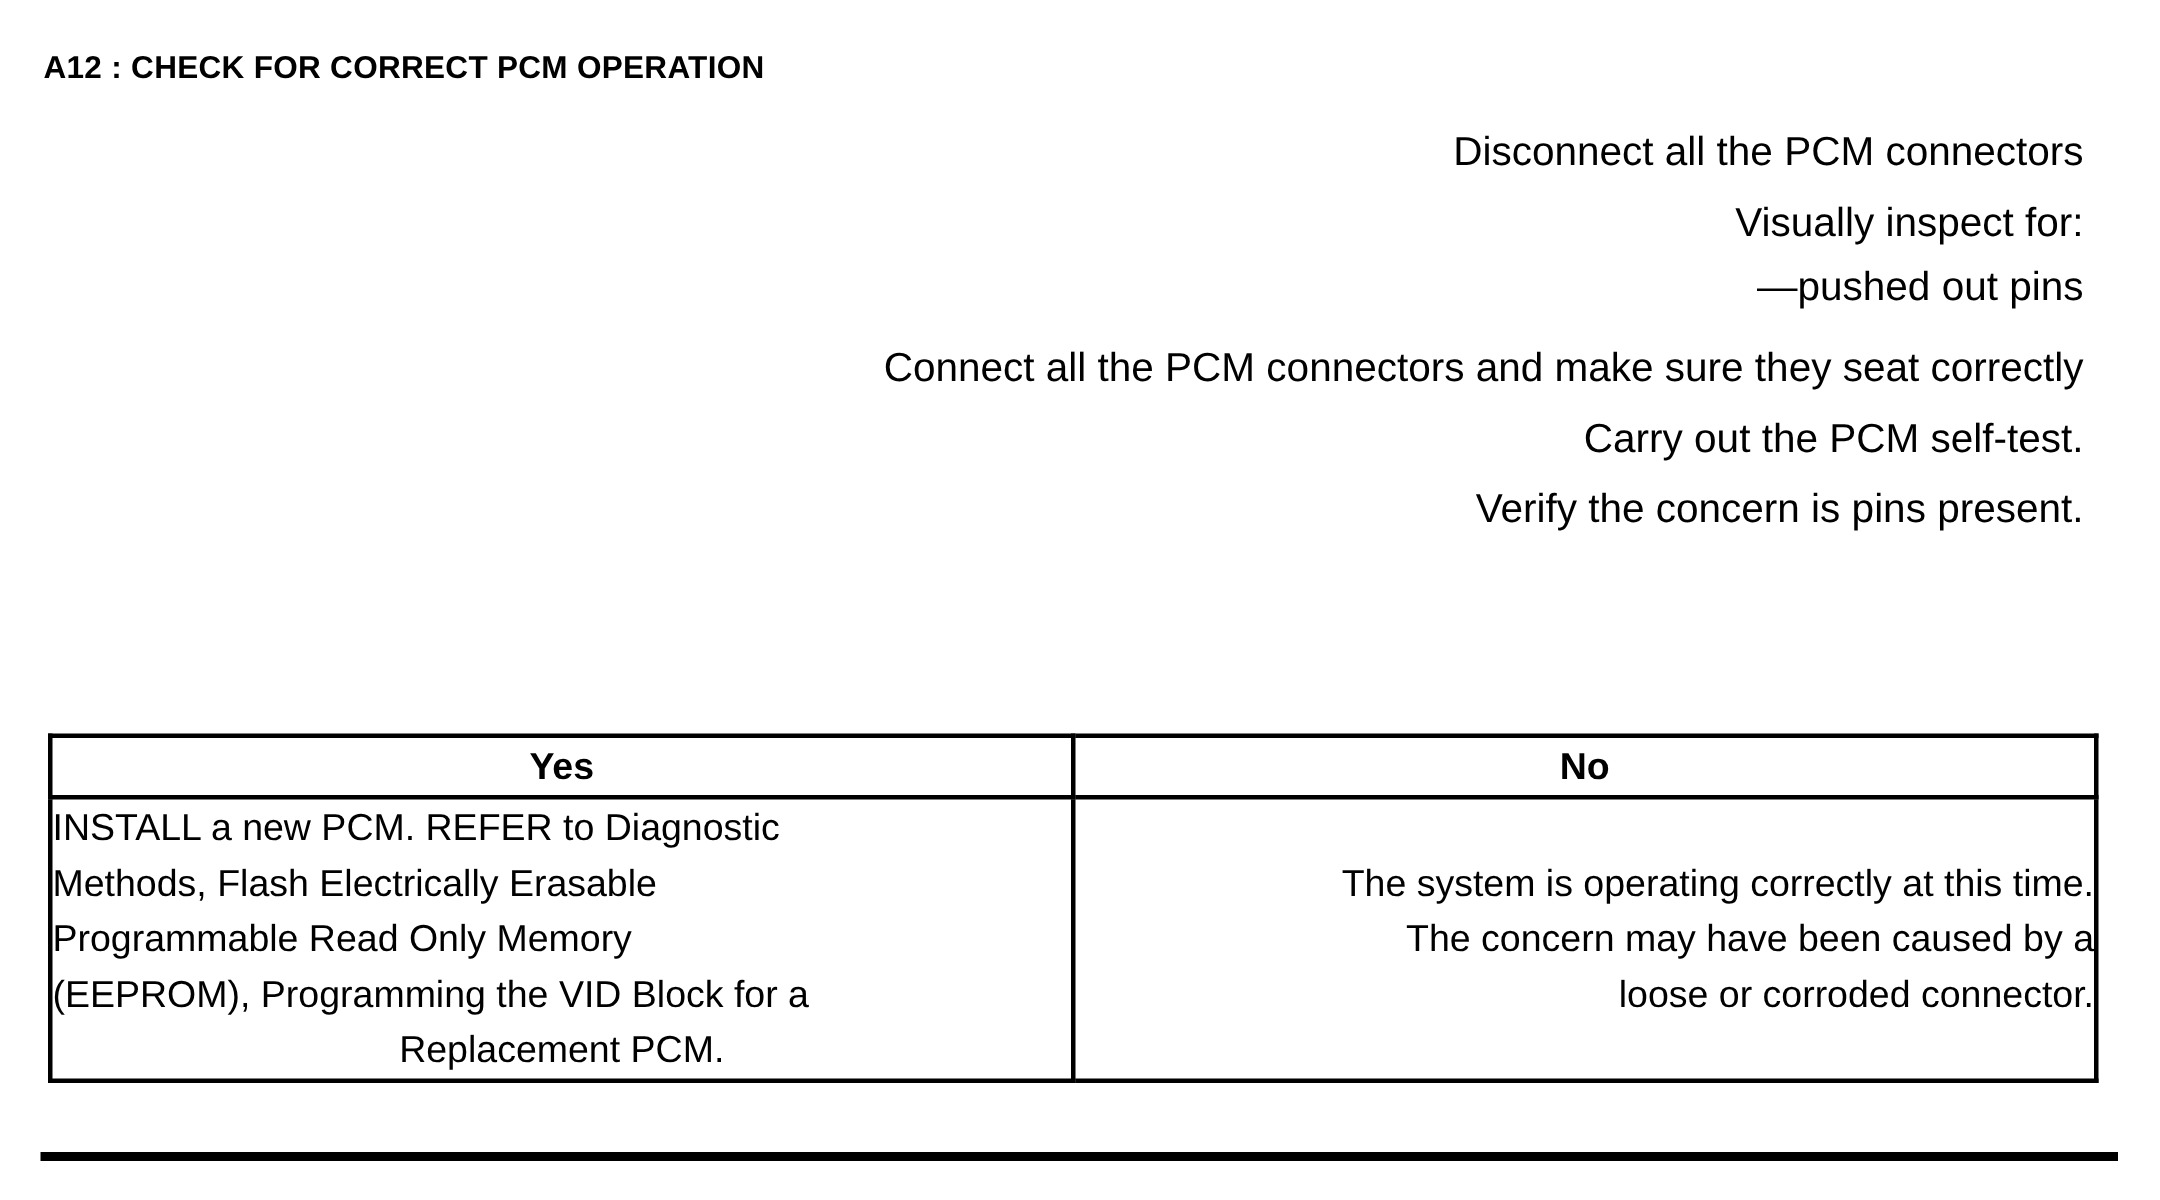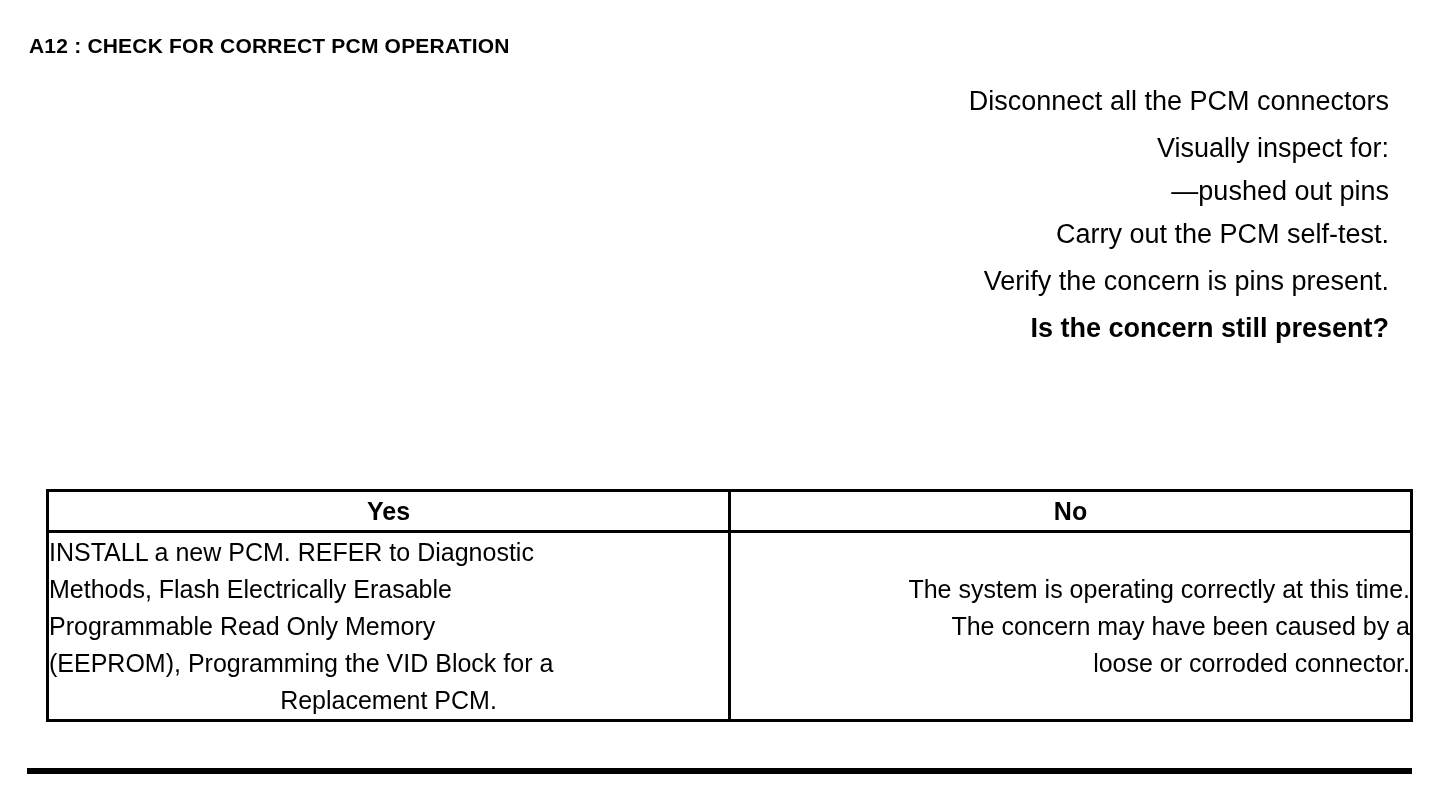--- a/index.html
+++ b/index.html
@@ -64,21 +64,21 @@
     padding-top: 10px;
   }
   .proc-line.question {
     font-weight: bold;
     line-height: 47px;
   }
 
   
   .decision-table {
     position: absolute;
-    left: 46px;
+    left: 32px;
     top: 489px;
     width: 1364px;
     border-collapse: collapse;
     table-layout: fixed;
   }
   .decision-table col.col-yes { width: 682px; }
   .decision-table col.col-no  { width: 682px; }
 
   .decision-table th,
   .decision-table td {
@@ -130,23 +130,23 @@
 <body>
 
 <div class="page">
 
   <div class="step-heading">A12 : CHECK FOR CORRECT PCM OPERATION</div>
 
   <div class="procedure">
     <div class="proc-line">Disconnect all the PCM connectors</div>
     <div class="proc-line">Visually inspect for:</div>
     <div class="proc-line bullet first-bullet">—pushed out pins</div>
+    <div class="proc-line after-bullets">Connect all the PCM connectors and make sure they seat correctly</div>
     <div class="proc-line">Carry out the PCM self-test.</div>
     <div class="proc-line">Verify the concern is pins present.</div>
-    <div class="proc-line question">Is the concern still present?</div>
   </div>
 
   <table class="decision-table">
     <colgroup>
       <col class="col-yes">
       <col class="col-no">
     </colgroup>
     <thead>
       <tr>
         <th>Yes</th>

